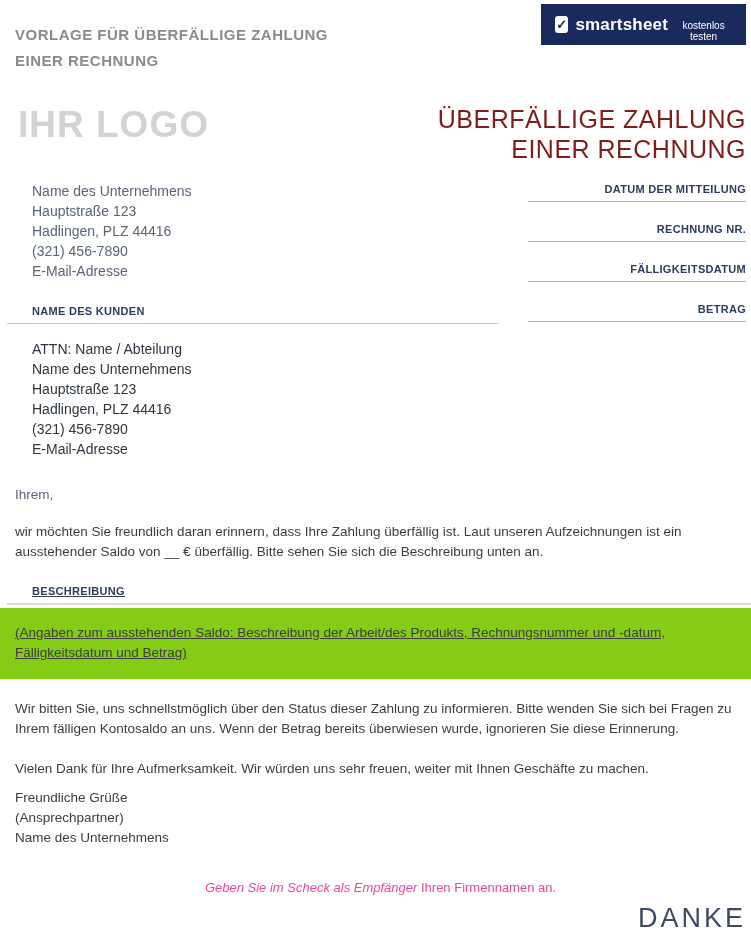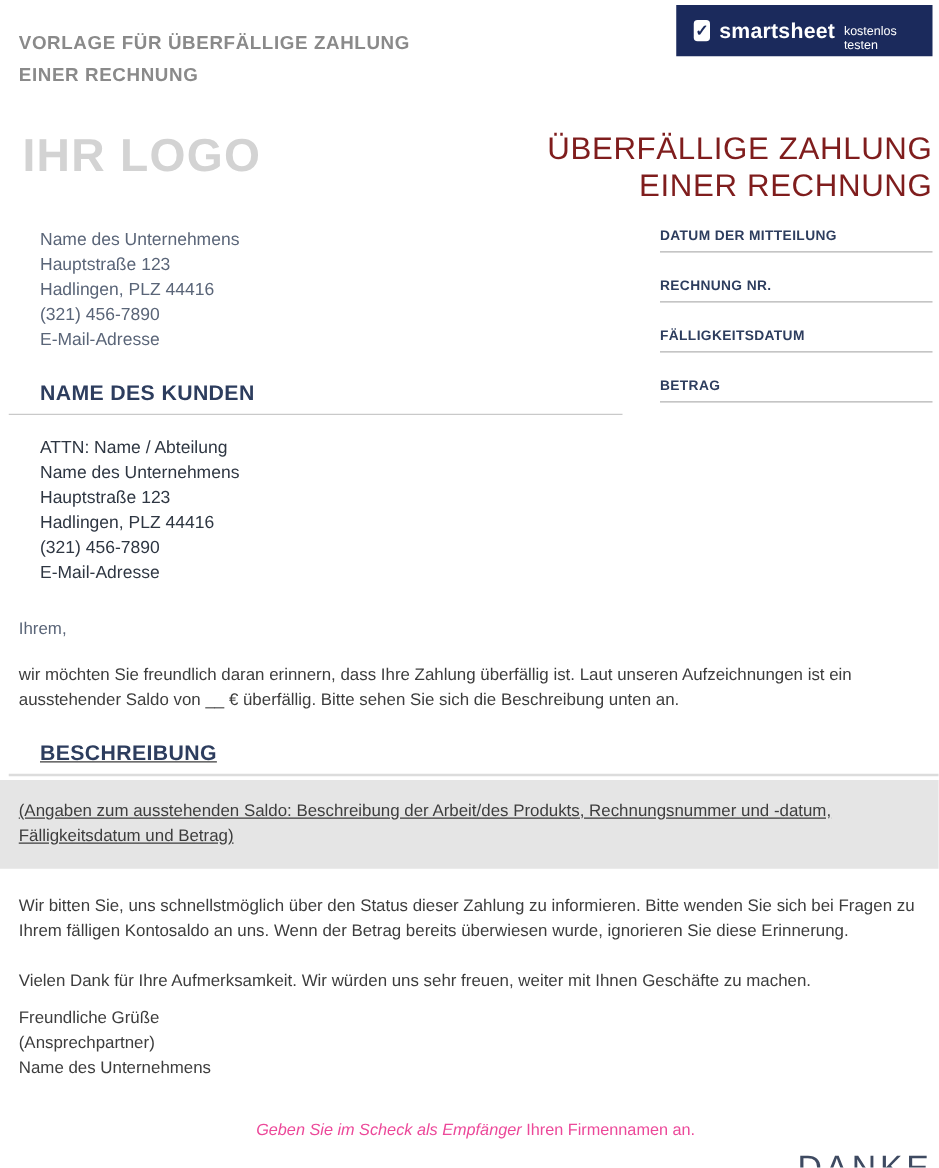--- a/index.html
+++ b/index.html
@@ -11,52 +11,52 @@
     color: #3d3d3d;
   }
   .page { width: 751px; height: 934px; padding: 0 5px 0 15px; position: relative; }
 
   
   .top-bar { display: flex; justify-content: space-between; align-items: flex-start; padding-top: 4px; }
   .page-title { margin-top: 18px; font-size: 15px; font-weight: bold; color: #8a8a8a; letter-spacing: 0.5px; line-height: 26px; text-transform: uppercase; }
   .brand-badge { display: flex; align-items: center; background: #1b2a5c; height: 41px; width: 205px; padding: 0 14px; cursor: pointer; text-decoration: none; justify-content: center; }
   .brand-check { width: 17px; height: 17px; background: #ffffff; border-radius: 3px; color: #1b2a5c; font-size: 13px; font-weight: bold; display: flex; align-items: center; justify-content: center; margin-right: 7px; }
   .brand-name { color: #ffffff; font-size: 17px; font-weight: 600; letter-spacing: 0.2px; }
-  .brand-cta { color: #ffffff; font-size: 10px; margin-left: 7px; margin-top: 13px; }
+  .brand-cta { color: #ffffff; font-size: 10px; margin-left: 7px; margin-top: 13px; text-align: center; }
 
   
   .letterhead { display: flex; justify-content: space-between; align-items: flex-start; margin-top: 30px; }
   .logo-placeholder { font-size: 37px; font-weight: bold; color: #d3d3d3; letter-spacing: 1px; margin-left: 3px; }
   .doc-title { text-align: right; font-size: 25px; color: #7f1d1d; letter-spacing: 0.5px; line-height: 30px; font-weight: 400; }
 
   
   .info-row { display: flex; margin-top: 17px; }
   .info-left { flex: 1; padding-right: 30px; }
   .info-right { width: 218px; flex-shrink: 0; padding-top: 2px; }
 
   .company-block { margin-left: 17px; }
   .company-block .line, .customer-block .line { font-size: 14px; line-height: 20px; color: #5a6578; }
   .customer-block .line { color: #2e3642; }
 
-  .section-header { font-size: 17px; font-weight: bold; color: #2d3d5e; letter-spacing: 0.3px; margin-left: 17px; }
+  .section-header { font-size: 11px; font-weight: bold; color: #2d3d5e; letter-spacing: 0.3px; margin-left: 17px; }
   .customer-section { margin-top: 24px; }
   .customer-rule { border: none; border-top: 1px solid #c9c9c9; margin: 6px 0 5px -8px; }
   .customer-block { margin-left: 17px; margin-top: 15px; }
 
   .field-group { margin-bottom: 21px; }
-  .field-label { font-size: 11px; font-weight: bold; color: #2d3d5e; letter-spacing: 0.3px; text-align: left; }
+  .field-label { font-size: 11px; font-weight: bold; color: #2d3d5e; letter-spacing: 0.3px; text-align: right; }
   .field-line { border: none; border-top: 1px solid #b3b3b3; margin-top: 6px; }
 
   
   .greeting { margin-top: 28px; font-size: 13.5px; color: #5a6578; }
   .para { font-size: 13.5px; line-height: 20px; color: #3d3d3d; margin-top: 20px; }
 
   .description-section { margin-top: 23px; text-decoration: underline; }
   .description-rule { border: none; border-top: 2px solid #dcdcdc; margin: 6px -5px 0 -8px; }
-  .description-box { background: #e5e5e5; margin: 3px -5px 0 -15px; padding: 15px 15px 16px 15px; }
+  .description-box { background: #84cc16; margin: 3px -5px 0 -15px; padding: 15px 15px 16px 15px; }
   .description-box .para { margin-top: 0; margin-left: 0; }
 
   .closing-block { margin-top: 9px; }
   .closing-block .line { font-size: 13.5px; line-height: 20px; color: #3d3d3d; }
 
   
   .check-note { text-align: center; font-size: 13px; color: #ec4899; margin-top: 32px; }
   .check-note .it { font-style: italic; }
   .thanks { text-align: right; font-size: 27px; letter-spacing: 3px; color: #3e4a61; margin-top: 8px; font-weight: 400; }
 </style>

